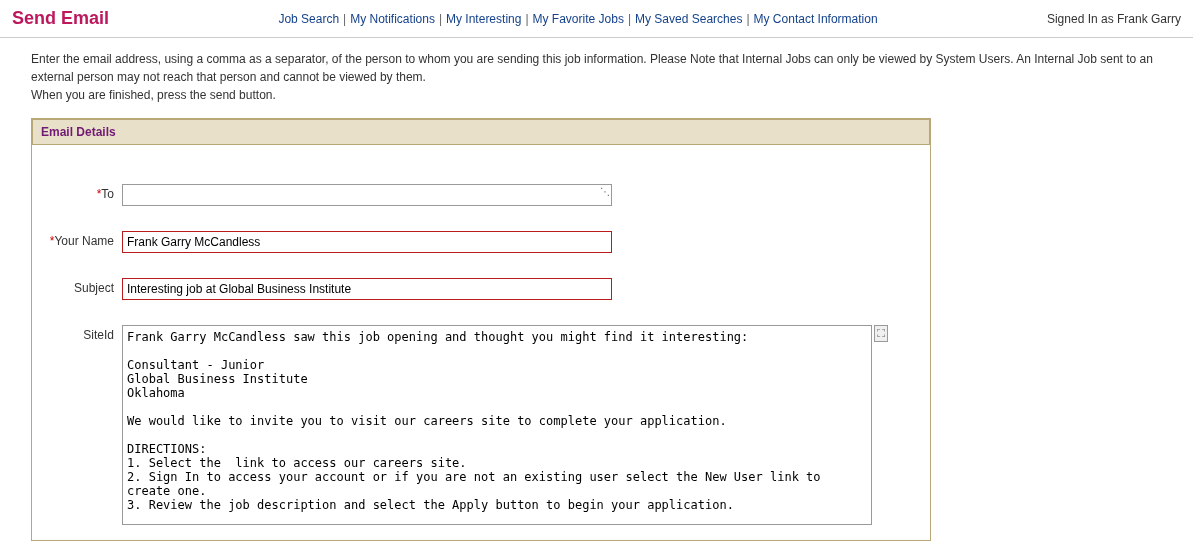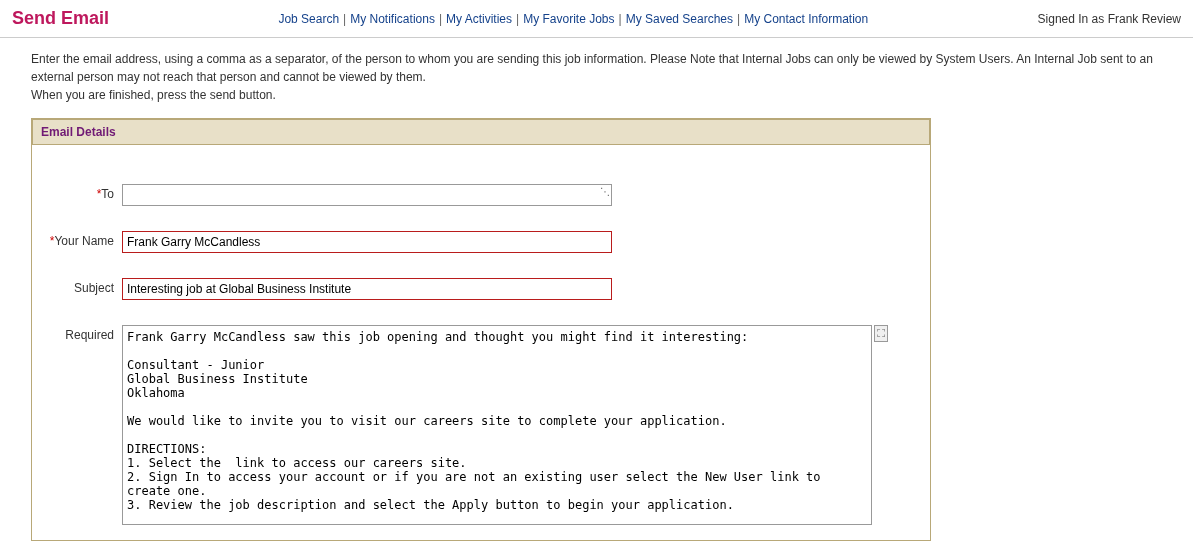--- a/index.html
+++ b/index.html
@@ -40,29 +40,29 @@
 </head>
 <body>
 
 <div class="header">
   <span class="header-title">Send Email</span>
   <div class="header-nav">
     <a href="#" class="nav-link">Job Search</a>
     <span class="nav-sep">|</span>
     <a href="#" class="nav-link">My Notifications</a>
     <span class="nav-sep">|</span>
-    <a href="#" class="nav-link">My Activities</a>
+    <a href="#" class="nav-link">My Interesting</a>
     <span class="nav-sep">|</span>
     <a href="#" class="nav-link">My Favorite Jobs</a>
     <span class="nav-sep">|</span>
     <a href="#" class="nav-link">My Saved Searches</a>
     <span class="nav-sep">|</span>
     <a href="#" class="nav-link">My Contact Information</a>
   </div>
-  <span class="signed-in">Signed In as Frank Review</span>
+  <span class="signed-in">Signed In as Frank Garry</span>
 </div>
 
 <div class="main-content">
   <div class="info-text">
     Enter the email address, using a comma as a separator, of the person to whom you are sending this job information. Please Note that Internal Jobs can only be viewed by System Users. An Internal Job sent to an external person may not reach that person and cannot be viewed by them.<br>
     When you are finished, press the send button.
   </div>
 
   <div style="border: 1px solid #b8a878; width: 900px;">
     <div class="section-header">
@@ -87,21 +87,21 @@
         </span>
         <input type="text" class="form-input" value="Frank Garry McCandless" style="">
       </div>
 
       <div class="form-row">
         <span class="form-label">Subject</span>
         <input type="text" class="form-input" value="Interesting job at Global Business Institute" style="">
       </div>
 
       <div class="form-row" style="align-items: flex-start;">
-        <span class="form-label" style="padding-top: 3px;">Required</span>
+        <span class="form-label" style="padding-top: 3px;">SiteId</span>
         <div style="position:relative; display:inline-block;">
           <textarea class="form-textarea" style="width: 750px; height: 200px;">Frank Garry McCandless saw this job opening and thought you might find it interesting:
 
 Consultant - Junior
 Global Business Institute
 Oklahoma
 
 We would like to invite you to visit our careers site to complete your application.
 
 DIRECTIONS:

